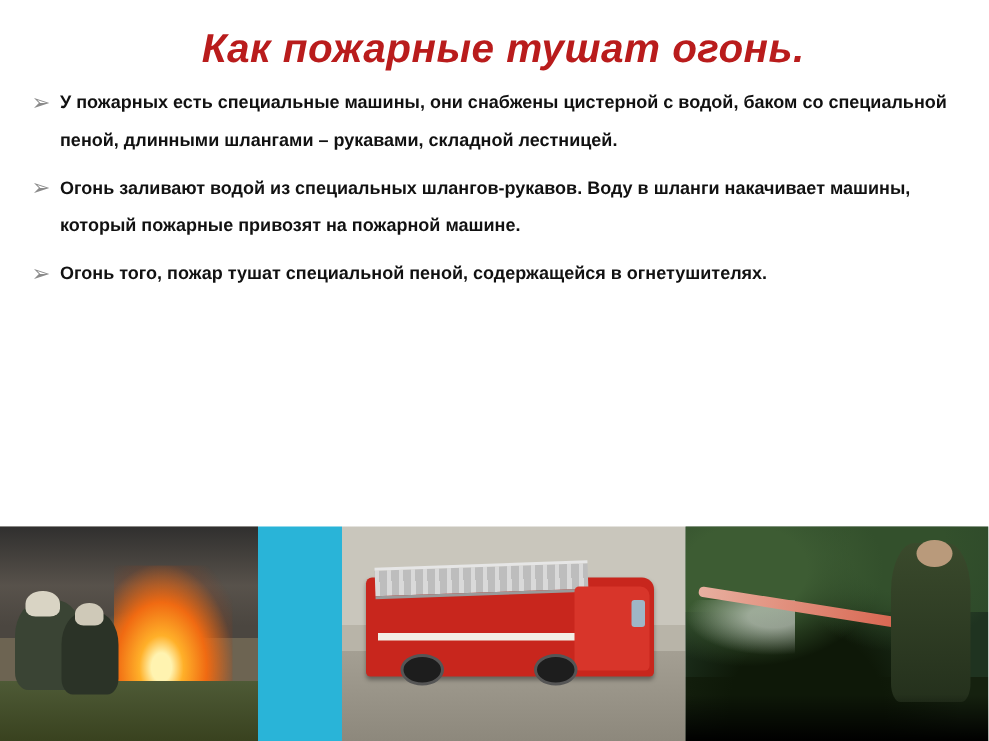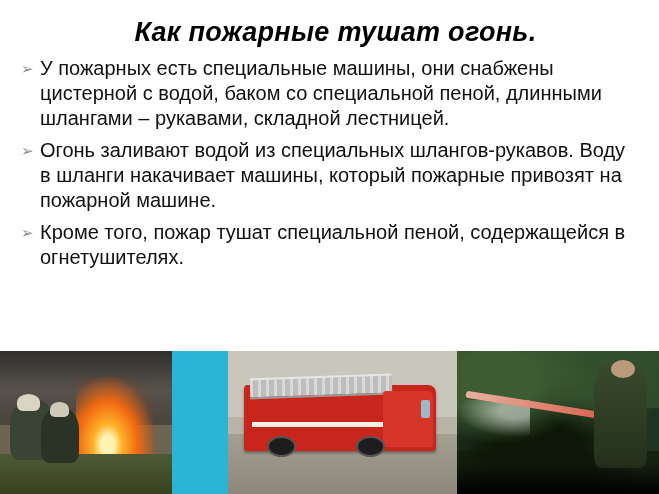--- a/index.html
+++ b/index.html
@@ -18,21 +18,21 @@
     width: 659px;
     height: 494px;
     background: #ffffff;
     box-sizing: border-box;
   }
   .title {
     text-align: center;
     font-size: 27px;
     font-weight: bold;
     font-style: italic;
-    color: #000000;
+    color: #b91c1c;
     padding: 18px 8px 4px 20px;
     letter-spacing: 0.3px;
     line-height: 1.1;
   }
   .bullets {
     padding: 4px 18px 0 18px;
   }
   .bullet {
     display: flex;
     align-items: flex-start;
@@ -42,22 +42,22 @@
     flex: 0 0 auto;
     width: 19px;
     color: #8a8a8a;
     font-size: 15px;
     line-height: 25px;
     text-align: left;
     padding-left: 3px;
   }
   .btext {
     flex: 1 1 auto;
-    font-size: 20px;
-    font-weight: normal;
+    font-size: 12px;
+    font-weight: bold;
     color: #111111;
     line-height: 25px;
   }
   .photo-strip {
     position: absolute;
     left: 0;
     bottom: 0;
     width: 659px;
     height: 143px;
     display: flex;
@@ -245,21 +245,21 @@
       <span class="btext">У пожарных есть специальные машины, они снабжены цистерной с водой, баком со специальной пеной, длинными шлангами – рукавами, складной лестницей.</span>
     </div>
 
     <div class="bullet">
       <span class="marker">➢</span>
       <span class="btext">Огонь заливают водой из специальных шлангов-рукавов. Воду в шланги накачивает машины, который пожарные привозят на пожарной машине.</span>
     </div>
 
     <div class="bullet">
       <span class="marker">➢</span>
-      <span class="btext">Кроме того, пожар тушат специальной пеной, содержащейся в огнетушителях.</span>
+      <span class="btext">Огонь того, пожар тушат специальной пеной, содержащейся в огнетушителях.</span>
     </div>
 
   </div>
 
   <div class="photo-strip">
 
     <div class="panel panel-left">
       <div class="smoke"></div>
       <div class="flame"></div>
       <div class="grass-l"></div>

